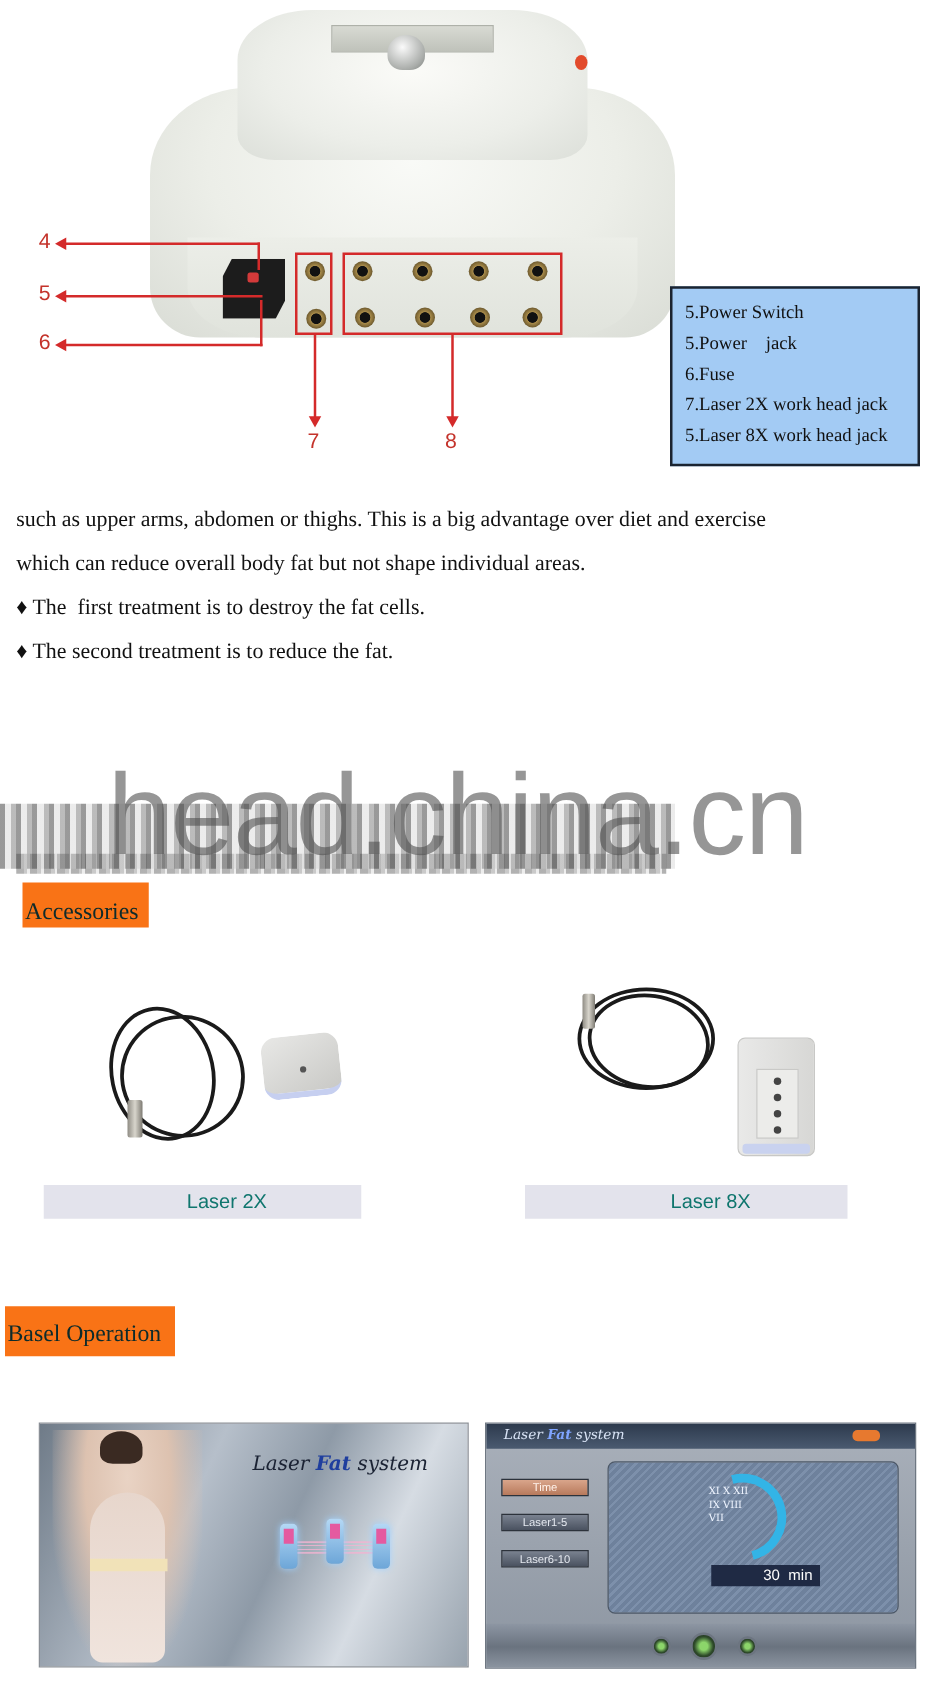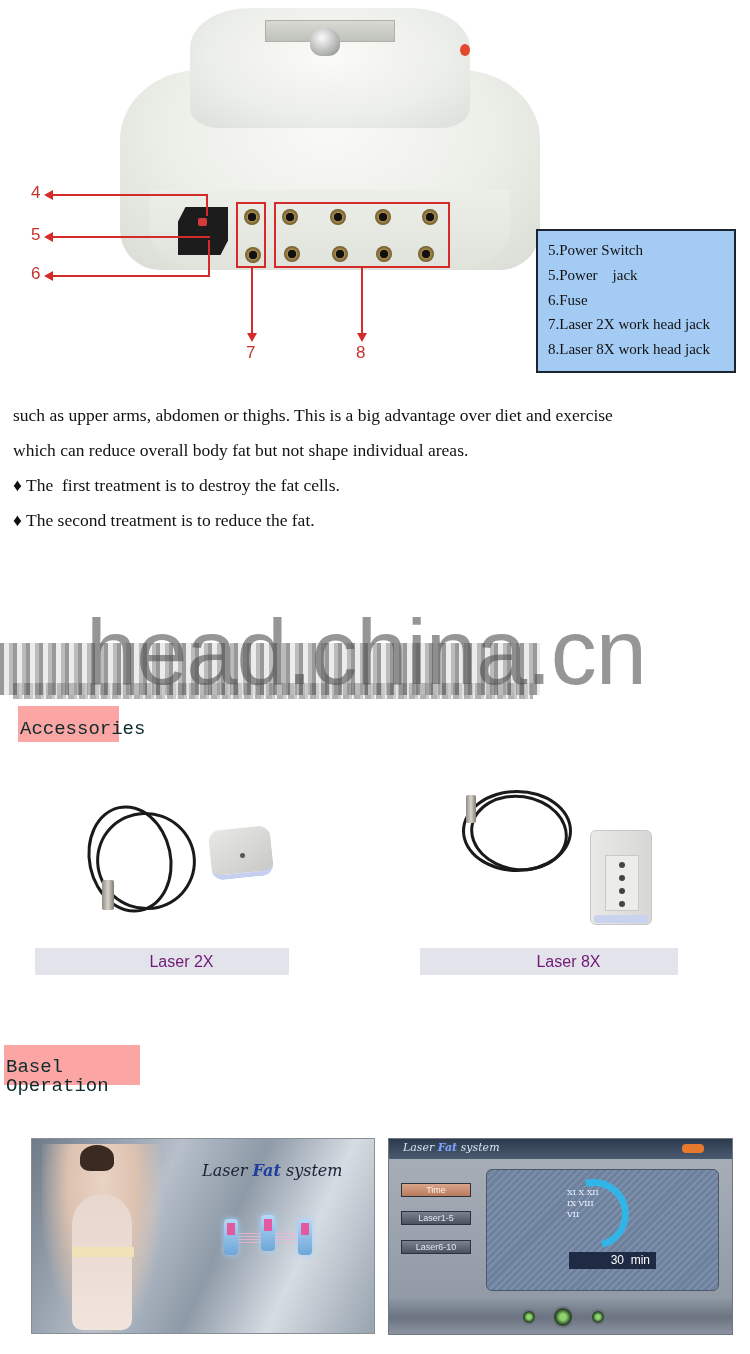--- a/index.html
+++ b/index.html
@@ -79,22 +79,22 @@
     background: repeating-linear-gradient(90deg, rgba(70,70,70,.55) 0 4px, rgba(200,200,200,.35) 4px 9px, rgba(120,120,120,.5) 9px 13px);
   }
   .watermark {
     position: absolute; left: 86px; top: 600px;
     font-family: "Liberation Sans", sans-serif; font-size: 92px; color: rgba(80,80,80,.6);
     letter-spacing: -1px; white-space: nowrap;
   }
 
   
   .section-tag {
-    position: absolute; background: #fca5a5; color: #0d2b2b;
-    font-size: 19px; padding: 0 2px; line-height: 1; font-family: Liberation Mono, monospace;
+    position: absolute; background: #f97316; color: #0d2b2b;
+    font-size: 19px; padding: 0 2px; line-height: 1;
   }
   .tag-accessories { left: 18px; top: 706px; width: 101px; height: 36px; padding-top: 14px; }
   .tag-operation { left: 4px; top: 1045px; width: 136px; height: 40px; padding-top: 13px; }
 
   
   .accessory-img { position: absolute; }
   .cable {
     position: absolute; border: 3px solid #1a1a1a; border-radius: 50%;
   }
   .plug {
@@ -111,21 +111,21 @@
   .pad8x {
     position: absolute; left: 590px; top: 830px; width: 62px; height: 95px;
     background: linear-gradient(90deg, #e9e9e8, #d7d7d5);
     border-radius: 6px; border: 1px solid #c8c8c6;
   }
   .pad8x-inner { position: absolute; left: 605px; top: 855px; width: 34px; height: 56px; background: #ececea; border: 1px solid #c9c9c7; }
   .pad8x-dot { position: absolute; left: 619px; width: 6px; height: 6px; background: #444; border-radius: 50%; }
   .pad8x-base { position: absolute; left: 594px; top: 915px; width: 54px; height: 8px; background: #c9d2ef; border-radius: 3px; }
   .caption-bar {
     position: absolute; height: 27px; background: #e3e3ec;
-    font-family: "Liberation Sans", sans-serif; font-size: 16px; color: #701a75;
+    font-family: "Liberation Sans", sans-serif; font-size: 16px; color: #0f766e;
     text-align: center; line-height: 27px; padding-left: 39px;
   }
   .cap-2x { left: 35px; top: 948px; width: 254px; }
   .cap-8x { left: 420px; top: 948px; width: 258px; }
 
   
   .screen-1 {
     position: absolute; left: 31px; top: 1138px; width: 344px; height: 196px;
     background: linear-gradient(115deg, #6f7b88 0%, #b6bfca 35%, #8e9aa7 55%, #d6dce3 75%, #98a3ae 100%);
     border: 1px solid #8a8f96; overflow: hidden;
@@ -240,21 +240,21 @@
   <span class="callout-num" style="left:31px;top:225px;">5</span>
   <span class="callout-num" style="left:31px;top:264px;">6</span>
   <span class="callout-num" style="left:246px;top:343px;">7</span>
   <span class="callout-num" style="left:356px;top:343px;">8</span>
 
   <div class="legend-box">
     <div class="legend-item">5.Power Switch</div>
     <div class="legend-item">5.Power&nbsp;&nbsp;&nbsp; jack</div>
     <div class="legend-item">6.Fuse</div>
     <div class="legend-item">7.Laser 2X work head jack</div>
-    <div class="legend-item">8.Laser 8X work head jack</div>
+    <div class="legend-item">5.Laser 8X work head jack</div>
   </div>
 </div>
 
 <div class="desc">
   <div class="desc-line">such as upper arms, abdomen or thighs. This is a big advantage over diet and exercise</div>
   <div class="desc-line">which can reduce overall body fat but not shape individual areas.</div>
   <div class="desc-line">♦ The&nbsp; first treatment is to destroy the fat cells.</div>
   <div class="desc-line">♦ The second treatment is to reduce the fat.</div>
 </div>
 

